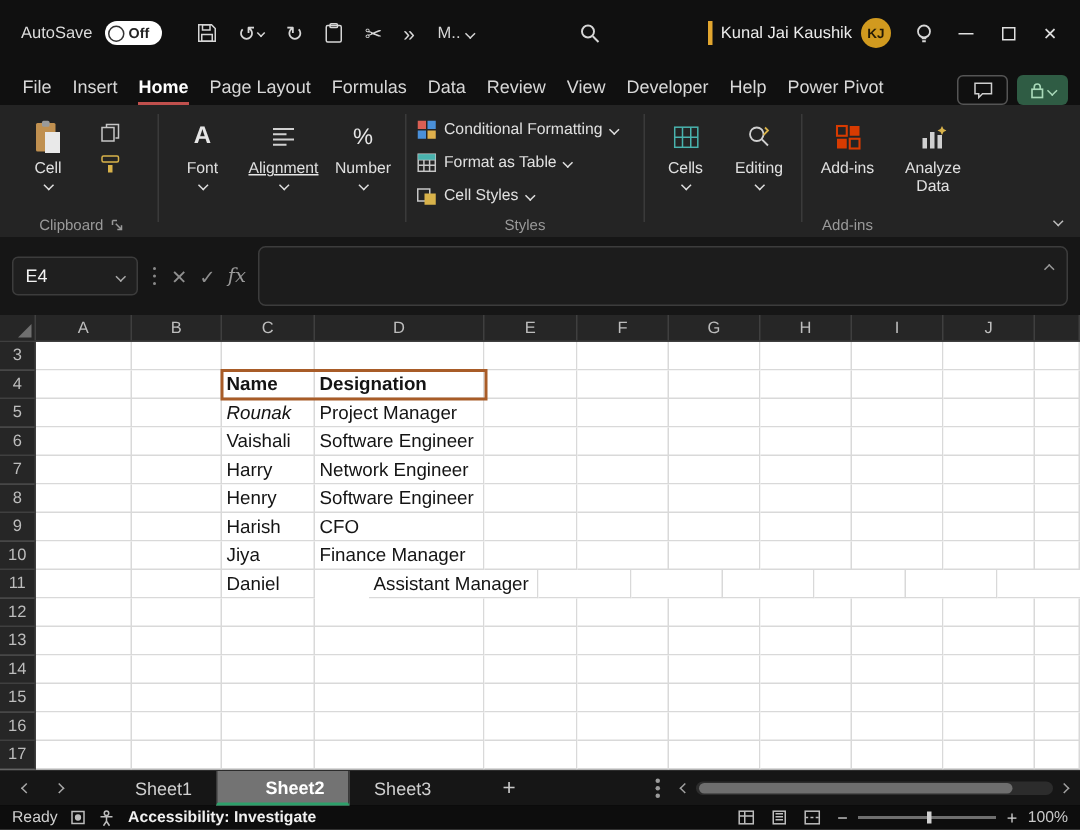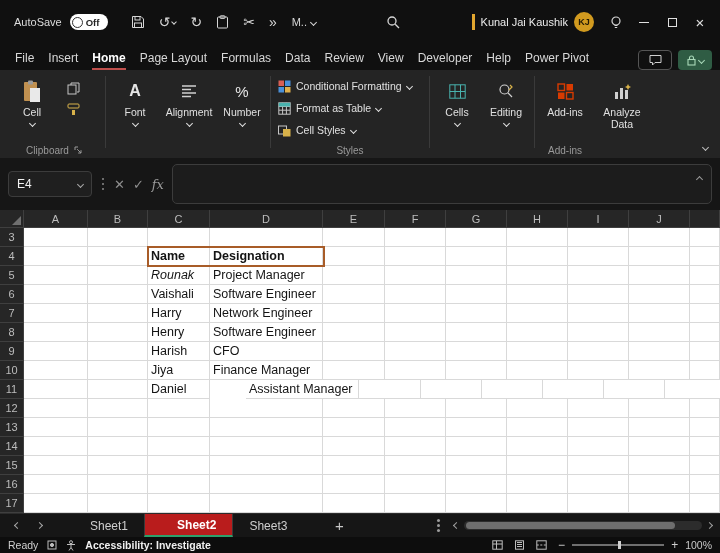--- a/index.html
+++ b/index.html
@@ -74,21 +74,21 @@
   .rowh{width:24px;background:#262626;border-bottom:1px solid #3f3f3f;border-right:1px solid #3f3f3f;color:#bdbdbd;font-size:11px;display:flex;align-items:center;justify-content:center;cursor:pointer;flex:0 0 auto;}
   .cell{border-right:1px solid #d9d9d9;border-bottom:1px solid #d9d9d9;font-size:12.5px;color:#141414;display:flex;align-items:center;padding-left:3px;white-space:nowrap;background:#fff;cursor:cell;flex:0 0 auto;}
   .cell.bold{font-weight:bold;}
   .table-outline{position:absolute;left:147px;top:36px;width:178px;height:21px;border:2px solid #a85c28;pointer-events:none;}
 
   
   .sheetbar{height:24px;background:#161616;display:flex;align-items:center;border-top:1px solid #2c2c2c;padding:0 6px;flex:0 0 auto;}
   .sb-nav{width:22px;display:flex;align-items:center;justify-content:center;color:#a8a8a8;cursor:pointer;}
   .sheet-tabs{display:flex;height:100%;margin-left:24px;}
   .sheet-tab{height:100%;display:flex;align-items:center;padding:0 16px;font-size:12px;color:#cfcfcf;cursor:pointer;position:relative;}
-  .sheet-tab.active{color:#ffffff;font-weight:bold;background:#b91c1c;border-bottom:2px solid #2ea06b;border-left:1px solid #3a3a3a;border-right:1px solid #3a3a3a;padding-left:32px;}
+  .sheet-tab.active{color:#ffffff;font-weight:bold;background:#737373;border-bottom:2px solid #2ea06b;border-left:1px solid #3a3a3a;border-right:1px solid #3a3a3a;padding-left:32px;}
   .sb-add{margin-left:26px;color:#c8c8c8;font-size:15px;cursor:pointer;width:20px;text-align:center;}
   .kebab{width:3px;height:3px;border-radius:50%;background:#9c9c9c;box-shadow:0 -5px 0 #9c9c9c,0 5px 0 #9c9c9c;margin-left:auto;margin-right:14px;cursor:pointer;}
   .hscroll{display:flex;align-items:center;width:258px;gap:5px;margin-right:2px;}
   .hscroll .track{flex:1;height:9px;background:#2c2c2c;border-radius:5px;position:relative;cursor:pointer;}
   .hscroll .thumb{position:absolute;left:2px;top:1px;height:7px;width:88%;background:#6e6e6e;border-radius:4px;cursor:grab;}
 
   
   .statusbar{height:16px;background:#0d0d0d;display:flex;align-items:center;font-size:10.5px;color:#c9c9c9;padding:0 8px;gap:9px;flex:0 0 auto;}
   .sb-ready{color:#cfcfcf;}
   .acc-label{color:#f0f0f0;font-weight:bold;}
@@ -233,21 +233,21 @@
       <div class="rb-content">
         <div class="rb-big" style="width:52px;">
           <span class="icon" style="font-size:16px;font-weight:bold;color:#e6e6e6;">A</span>
           <span>Font</span>
           <span class="chev"></span>
         </div>
       </div>
       <div class="rb-glabel"></div>
     </div>
 
-    <div class="rb-group" style="width:56px;">
+    <div class="rb-group" style="width:56px;text-decoration:underline;">
       <div class="rb-content">
         <div class="rb-big" style="width:56px;">
           <span class="icon">
             <svg width="16" height="14" viewBox="0 0 16 14" stroke="#d0d0d0" stroke-width="1.4">
                 <path d="M1 2h14M1 5.5h9M1 9h14M1 12.5h9"></path>
               </svg>
           </span>
           <span>Alignment</span>
           <span class="chev"></span>
         </div>

